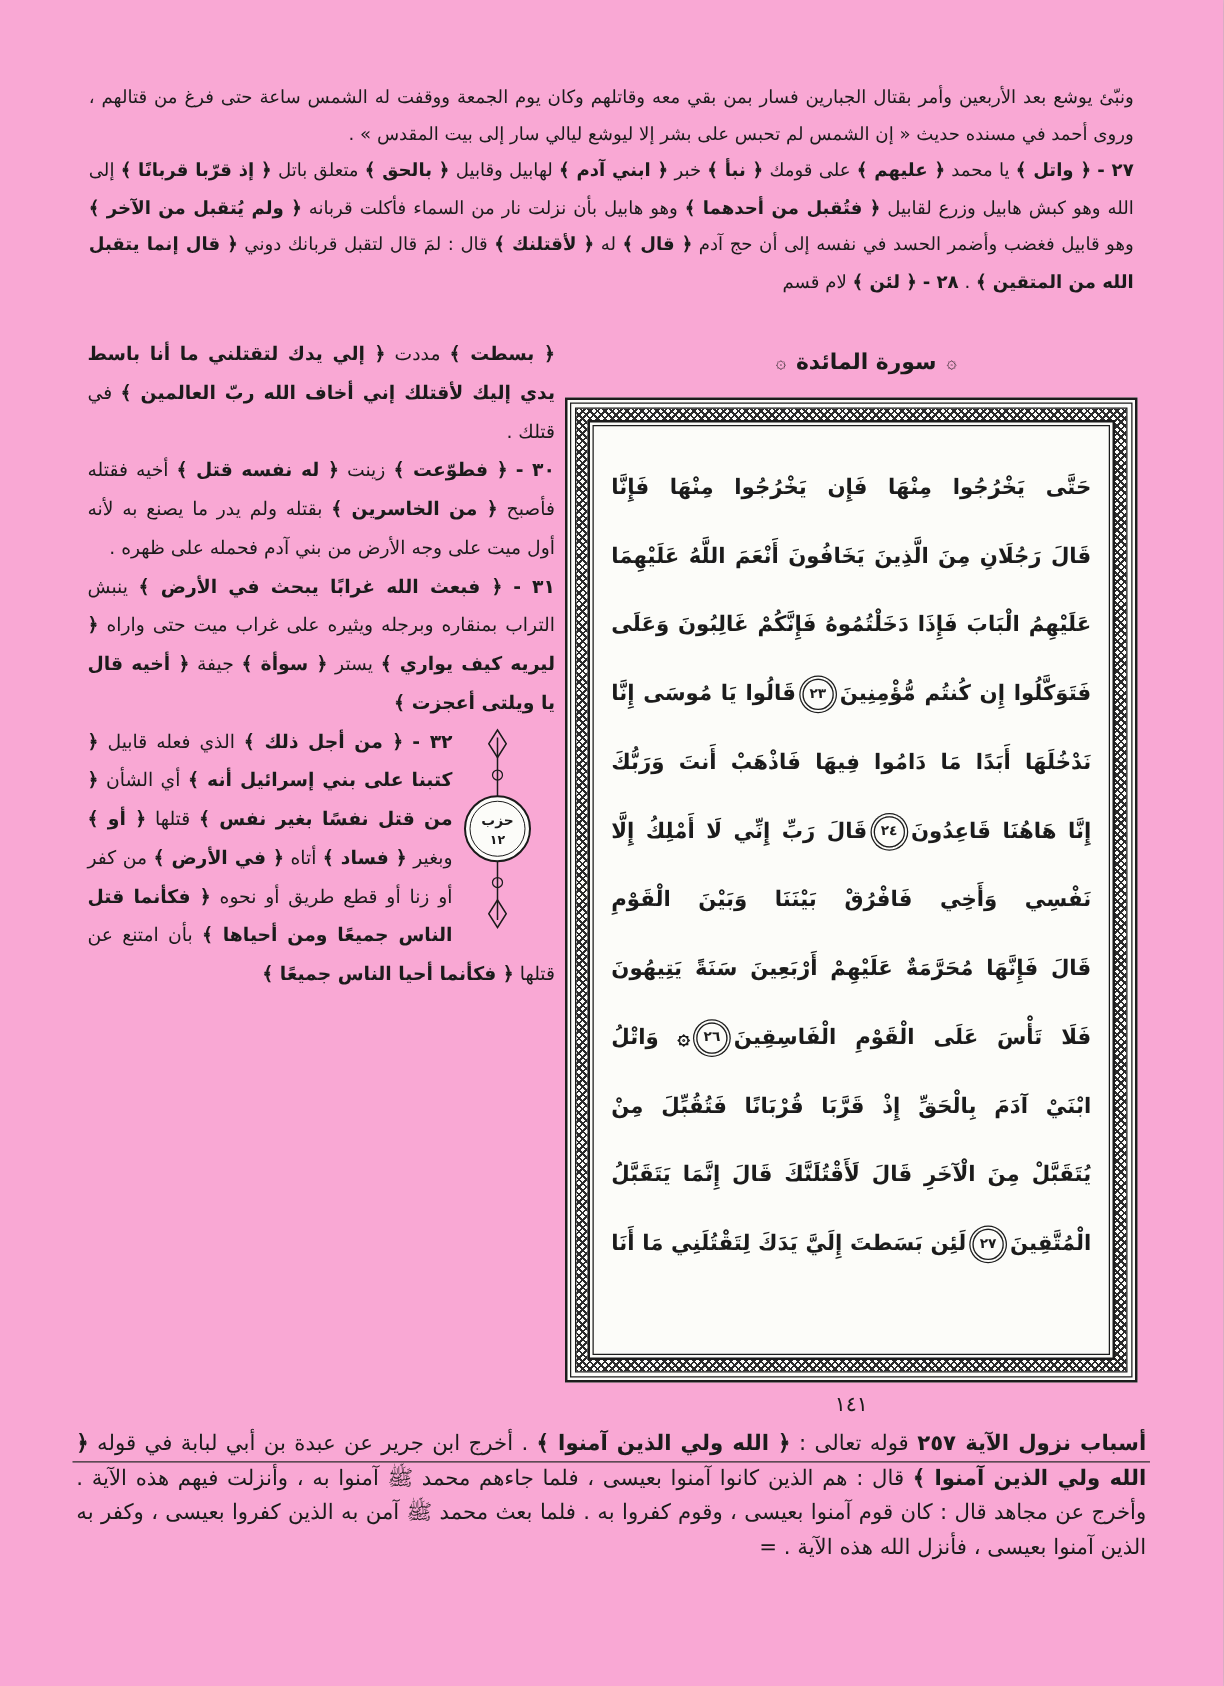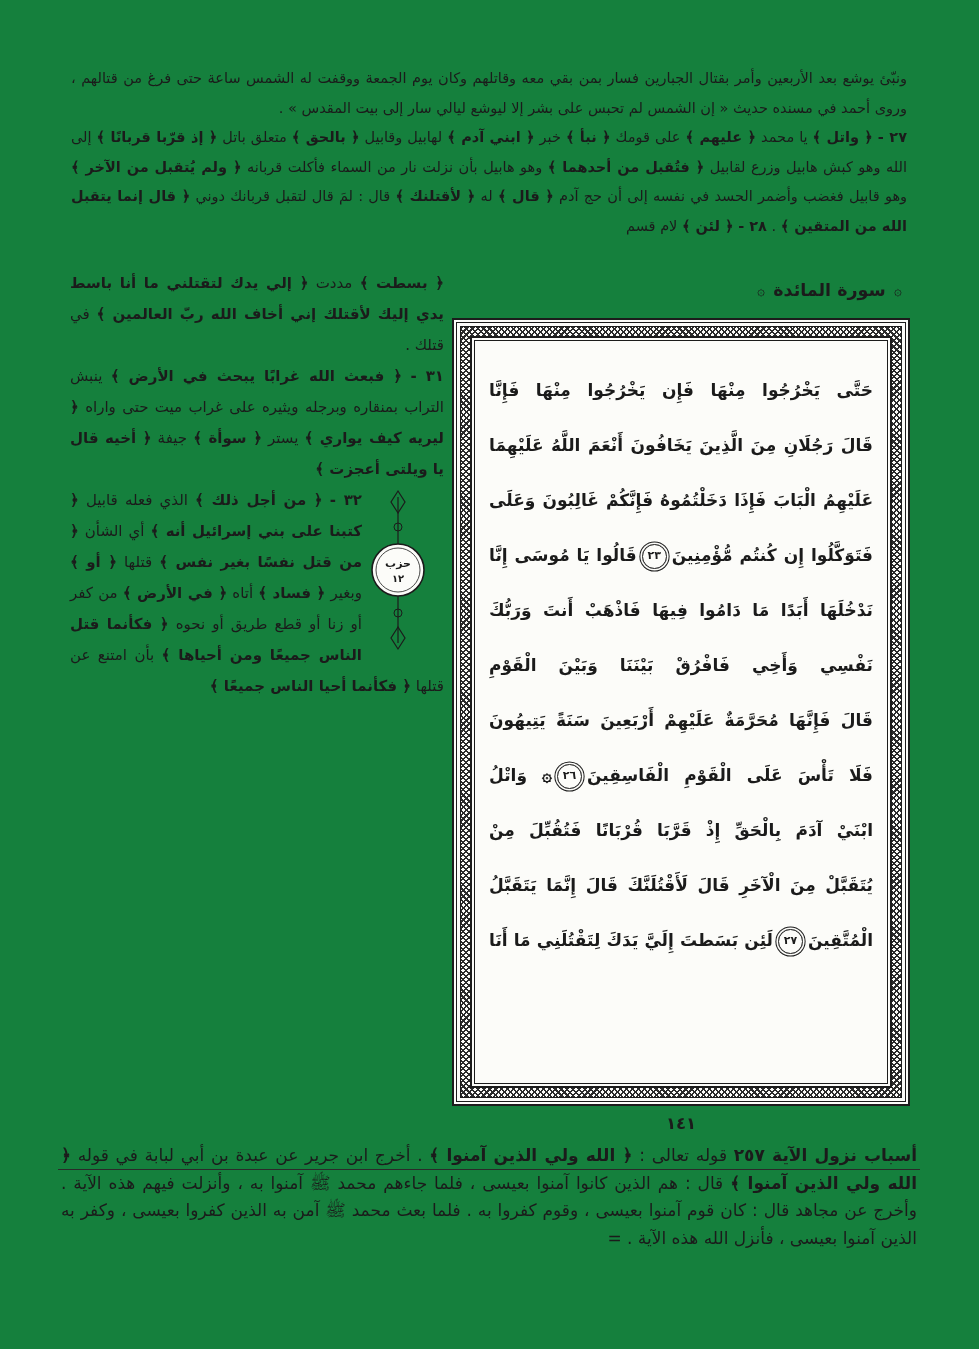--- a/index.html
+++ b/index.html
@@ -1,20 +1,20 @@
 <!DOCTYPE html>
 <html lang="ar" dir="rtl"><head>
 <meta charset="utf-8">
 <style>
   html,body{margin:0;padding:0;background:#cfcecb;}
   .page{
     position:relative;
     width:979px;height:1349px;
     margin:0 auto;
-    background:#15803d;
+    background:#f9a8d4;
     font-family:"DejaVu Sans",sans-serif;
     color:#1b1b1b;
     direction:rtl;
     overflow:hidden;
     box-shadow:0 0 8px rgba(0,0,0,.35);
   }
   b{font-weight:bold;}
 
   
   .top-block{
@@ -39,22 +39,22 @@
   .hizb svg{display:block;}
   .hizb text{
     font-family:"DejaVu Sans",sans-serif;
     font-weight:bold;text-anchor:middle;fill:#1b1b1b;
   }
   .hizb-t1{font-size:11px;}
   .hizb-t2{font-size:10px;}
 
   
   .surah-heading{
-    position:absolute;top:280px;left:452px;width:458px;
-    text-align:right;font-size:17.5px;font-weight:bold;
+    position:absolute;top:280px;left:464px;width:458px;
+    text-align:center;font-size:17.5px;font-weight:bold;
     letter-spacing:1px;
   }
   .surah-heading .orn{font-size:14px;vertical-align:1px;padding:0 8px;font-weight:normal;}
 
   
   .quran-frame{position:absolute;top:318px;left:452px;width:458px;height:788px;}
   .quran-frame,.quran-frame div{box-sizing:border-box;}
   .fA{height:100%;border:2px solid #1c1c1c;padding:2px;background:#fcfcf9;}
   .fB{height:100%;border:1px solid #1c1c1c;padding:3px;}
   .fC{
@@ -79,21 +79,21 @@
     border:1.4px solid #1c1c1c;border-radius:50%;
     box-shadow:0 0 0 1.6px #fcfcf9,0 0 0 2.6px #1c1c1c;
     text-align:center;text-align-last:center;
     font-size:11px;font-weight:bold;
     vertical-align:middle;margin:0 5px;
   }
 
   
   .page-number{
     position:absolute;top:1114px;left:452px;width:458px;
-    text-align:center;font-size:16.5px;font-weight:bold;letter-spacing:3px;
+    text-align:center;font-size:16.5px;font-weight:normal;letter-spacing:3px;
   }
 
   
   .footer-rule{
     position:absolute;top:1169px;left:58px;width:862px;
     border-top:1.5px solid #2a2a2a;
   }
   .footnote{
     position:absolute;top:1142px;right:62px;width:856px;
     font-size:17px;line-height:27.5px;text-align:justify;
@@ -105,20 +105,21 @@
 
 <div class="page">
 
   <div class="top-block">
     <p>ونبّئ يوشع بعد الأربعين وأمر بقتال الجبارين فسار بمن بقي معه وقاتلهم وكان يوم الجمعة ووقفت له الشمس ساعة حتى فرغ من قتالهم ، وروى أحمد في مسنده حديث « إن الشمس لم تحبس على بشر إلا ليوشع ليالي سار إلى بيت المقدس » .</p>
     <p><b>٢٧ -</b> <b>﴿ واتل ﴾</b> يا محمد <b>﴿ عليهم ﴾</b> على قومك <b>﴿ نبأ ﴾</b> خبر <b>﴿ ابني آدم ﴾</b> لهابيل وقابيل <b>﴿ بالحق ﴾</b> متعلق باتل <b>﴿ إذ قرّبا قربانًا ﴾</b> إلى الله وهو كبش هابيل وزرع لقابيل <b>﴿ فتُقبل من أحدهما ﴾</b> وهو هابيل بأن نزلت نار من السماء فأكلت قربانه <b>﴿ ولم يُتقبل من الآخر ﴾</b> وهو قابيل فغضب وأضمر الحسد في نفسه إلى أن حج آدم <b>﴿ قال ﴾</b> له <b>﴿ لأقتلنك ﴾</b> قال : لمَ قال لتقبل قربانك دوني <b>﴿ قال إنما يتقبل الله من المتقين ﴾</b> . <b>٢٨ -</b> <b>﴿ لئن ﴾</b> لام قسم</p>
   </div>
 
   <div class="left-col">
     <p><b>﴿ بسطت ﴾</b> مددت <b>﴿ إلي يدك لتقتلني ما أنا باسط يدي إليك لأقتلك إني أخاف الله ربّ العالمين ﴾</b> في قتلك .</p>
+    <p><b>٣٠ -</b> <b>﴿ فطوّعت ﴾</b> زينت <b>﴿ له نفسه قتل ﴾</b> أخيه فقتله فأصبح <b>﴿ من الخاسرين ﴾</b> بقتله ولم يدر ما يصنع به لأنه أول ميت على وجه الأرض من بني آدم فحمله على ظهره .</p>
     <p><b>٣١ -</b> <b>﴿ فبعث الله غرابًا يبحث في الأرض ﴾</b> ينبش التراب بمنقاره وبرجله ويثيره على غراب ميت حتى واراه <b>﴿ ليريه كيف يواري ﴾</b> يستر <b>﴿ سوأة ﴾</b> جيفة <b>﴿ أخيه قال يا ويلتى أعجزت ﴾</b></p>
 
     <div class="hizb">
       <svg width="56" height="162" viewBox="0 0 56 162">
         <line x1="28" y1="8" x2="28" y2="154" stroke="#1b1b1b" stroke-width="1.2"></line>
         <path d="M28 2 L35 13 L28 24 L21 13 Z" fill="none" stroke="#1b1b1b" stroke-width="1.2"></path>
         <path d="M28 138 L35 149 L28 160 L21 149 Z" fill="none" stroke="#1b1b1b" stroke-width="1.2"></path>
         <circle cx="28" cy="38" r="4" fill="none" stroke="#1b1b1b" stroke-width="1"></circle>
         <circle cx="28" cy="124" r="4" fill="none" stroke="#1b1b1b" stroke-width="1"></circle>
         <circle cx="28" cy="81" r="26" fill="#fcfcf9" stroke="#1b1b1b" stroke-width="1.6"></circle>
@@ -151,20 +152,23 @@
         <div class="quran-line">
           <span>عَلَيْهِمُ الْبَابَ فَإِذَا دَخَلْتُمُوهُ فَإِنَّكُمْ غَالِبُونَ وَعَلَى اللَّهِ</span>
         </div>
         <div class="quran-line">
           <span>فَتَوَكَّلُوا إِن كُنتُم مُّؤْمِنِينَ</span><span class="verse">٢٣</span><span>قَالُوا يَا مُوسَى إِنَّا لَن</span>
         </div>
         <div class="quran-line">
           <span>نَدْخُلَهَا أَبَدًا مَا دَامُوا فِيهَا فَاذْهَبْ أَنتَ وَرَبُّكَ فَقَاتِلَا</span>
         </div>
         <div class="quran-line">
+          <span>إِنَّا هَاهُنَا قَاعِدُونَ</span><span class="verse">٢٤</span><span>قَالَ رَبِّ إِنِّي لَا أَمْلِكُ إِلَّا</span>
+        </div>
+        <div class="quran-line">
           <span>نَفْسِي وَأَخِي فَافْرُقْ بَيْنَنَا وَبَيْنَ الْقَوْمِ الْفَاسِقِينَ</span>
         </div>
         <div class="quran-line">
           <span>قَالَ فَإِنَّهَا مُحَرَّمَةٌ عَلَيْهِمْ أَرْبَعِينَ سَنَةً يَتِيهُونَ فِي الْأَرْضِ</span>
         </div>
         <div class="quran-line">
           <span>فَلَا تَأْسَ عَلَى الْقَوْمِ الْفَاسِقِينَ</span><span class="verse">٢٦</span><span>۞ وَاتْلُ عَلَيْهِمْ نَبَأَ</span>
         </div>
         <div class="quran-line">
           <span>ابْنَيْ آدَمَ بِالْحَقِّ إِذْ قَرَّبَا قُرْبَانًا فَتُقُبِّلَ مِنْ أَحَدِهِمَا وَلَمْ</span>

